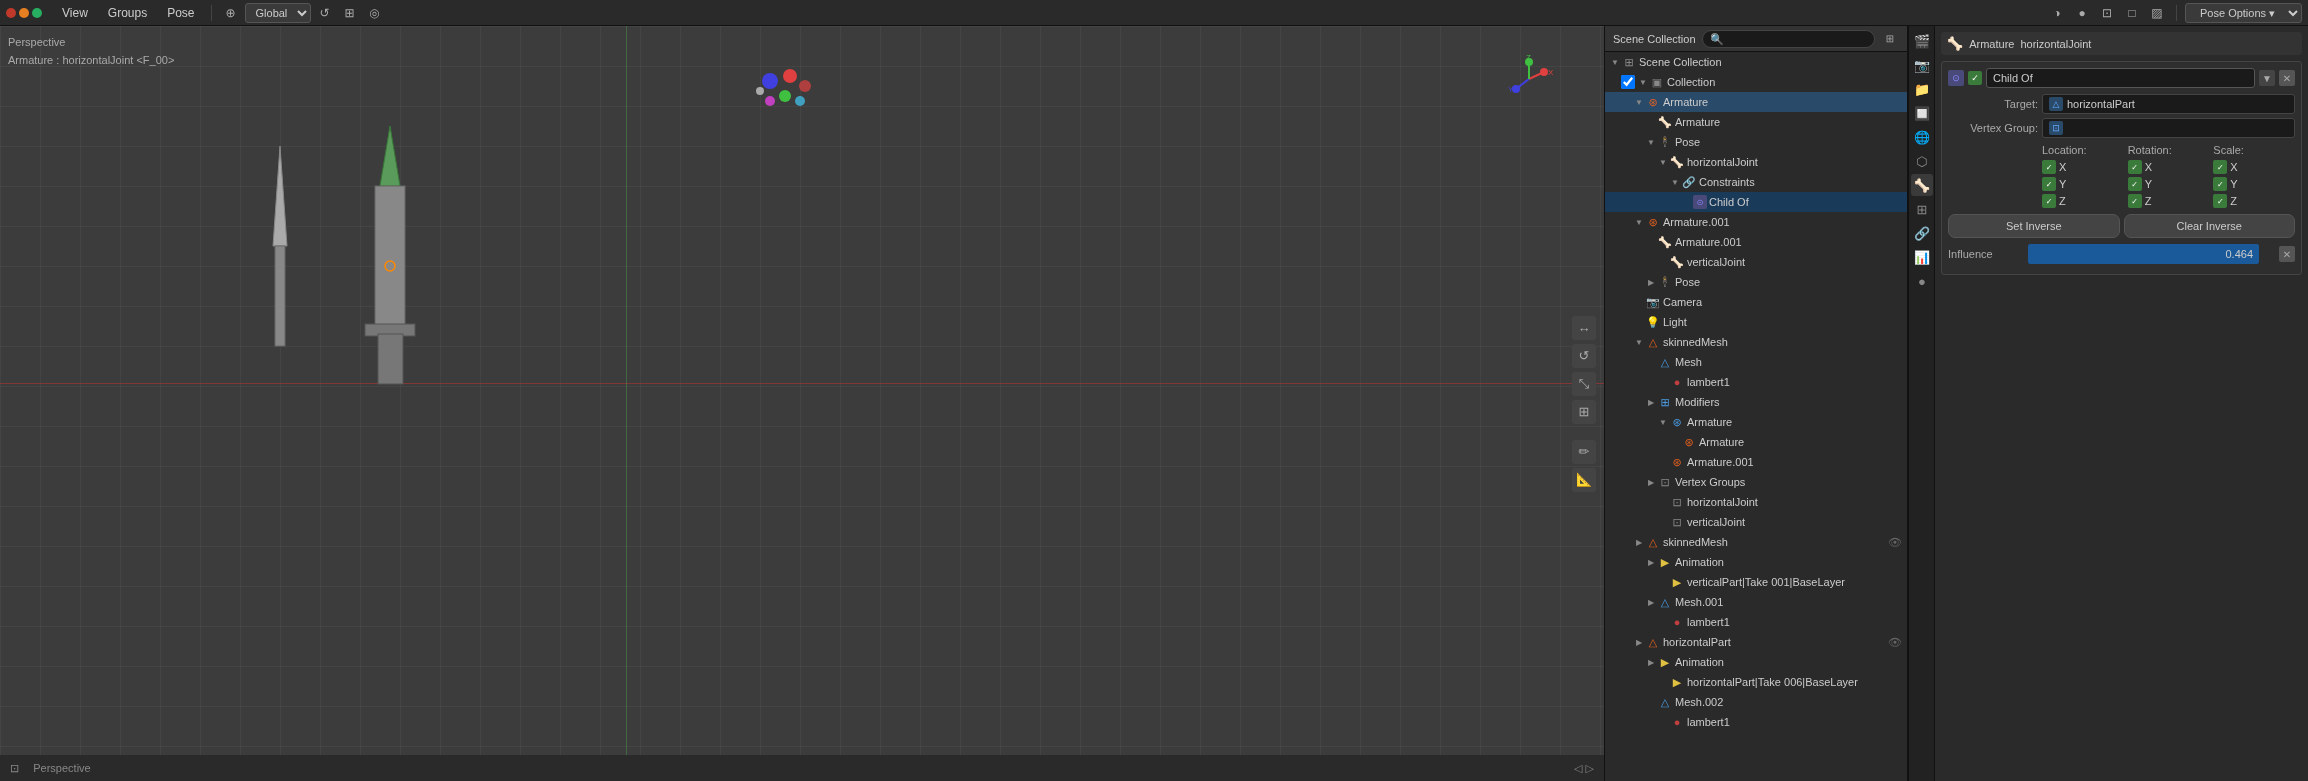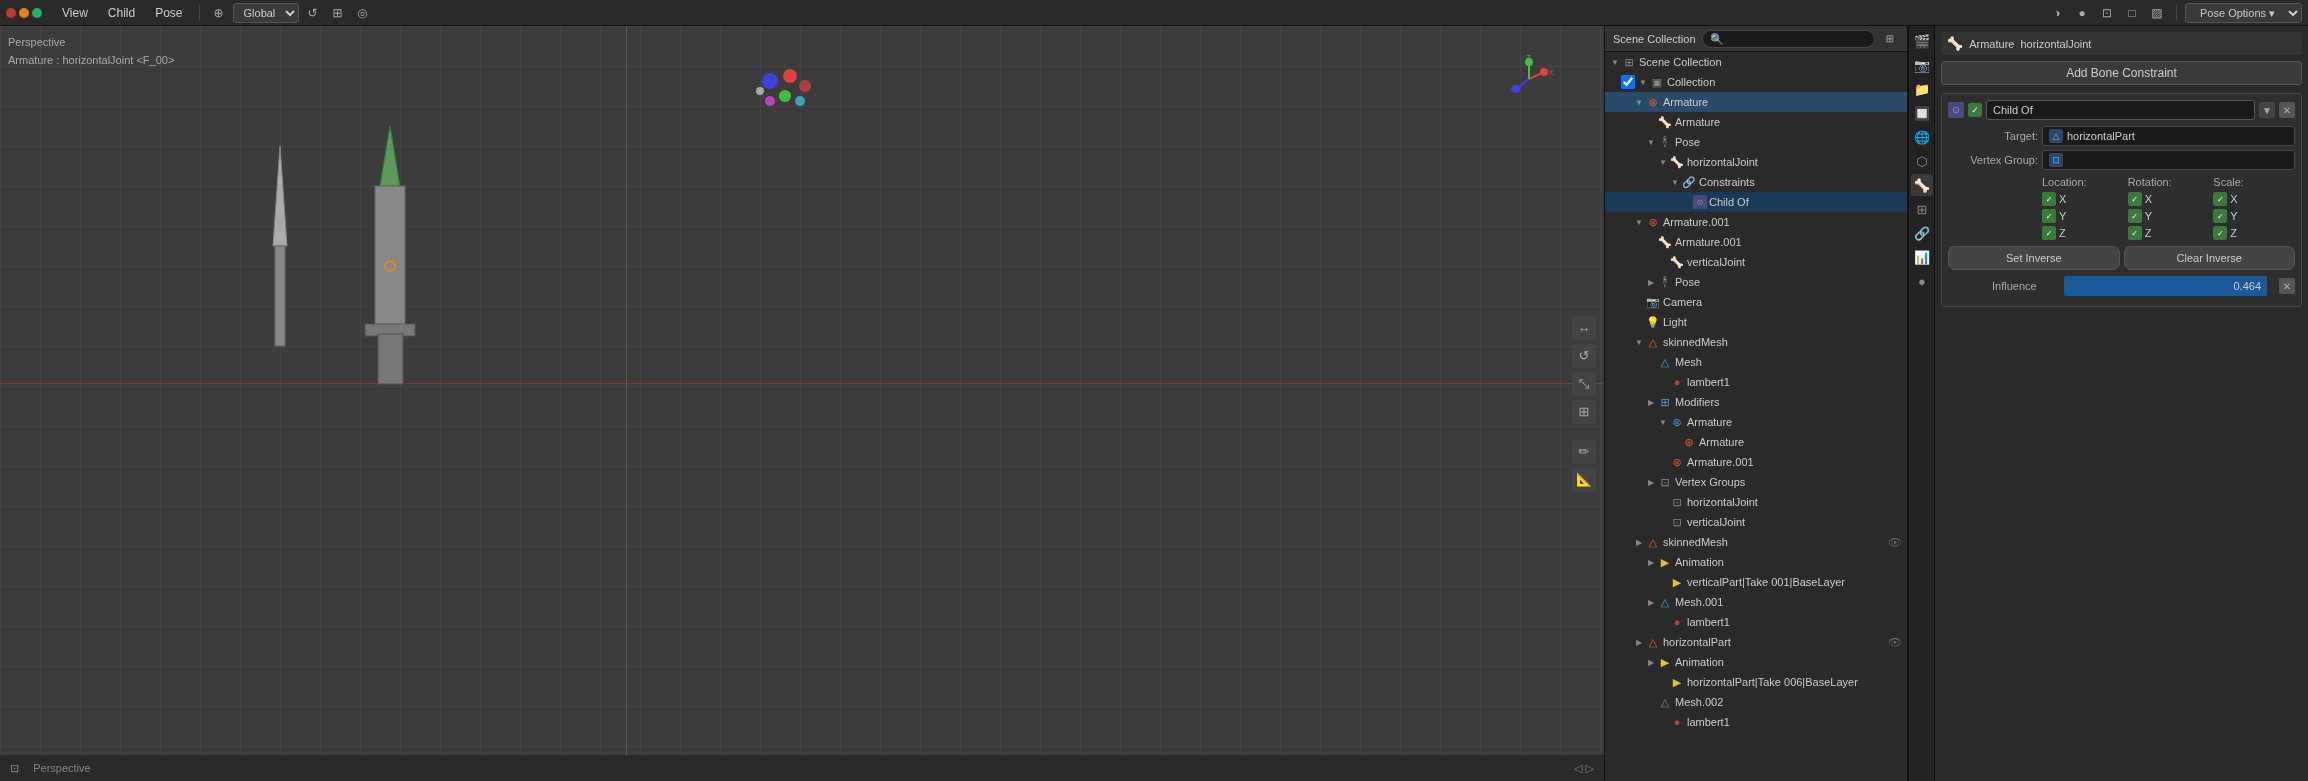--- a/index.html
+++ b/index.html
@@ -330,23 +330,22 @@
       font-size: 11px;
       cursor: pointer;
       display: flex;
       align-items: center;
       justify-content: center;
     }
 
     .influence-row {
       display: flex;
       align-items: center;
-      gap: 12px;
+      gap: 20px;
       margin-bottom: 4px;
-      margin-left: 44px;
     }
     .influence-label {
       font-size: 11px;
       color: #aaa;
       width: 60px;
     }
     .influence-bar {
       flex: 1;
       height: 20px;
       background: #1a5a9a;
@@ -409,21 +408,21 @@
 
 <div class="top-bar">
 
   <div style="display:flex;gap:3px;margin-right:4px;">
     <div style="width:10px;height:10px;background:#c0392b;border-radius:50%;"></div>
     <div style="width:10px;height:10px;background:#e67e22;border-radius:50%;"></div>
     <div style="width:10px;height:10px;background:#27ae60;border-radius:50%;"></div>
   </div>
   <div class="top-bar-menu">
     <div class="menu-item">View</div>
-    <div class="menu-item">Child</div>
+    <div class="menu-item">Groups</div>
     <div class="menu-item">Pose</div>
   </div>
   <div class="top-bar-divider"></div>
 
   <div style="display:flex;gap:3px;align-items:center;">
     <div class="icon-btn" title="Cursor">⊕</div>
     <select class="global-select">
       <option>Global</option>
       <option>Local</option>
     </select>
@@ -760,23 +759,20 @@
       </div>
 
       <div class="prop-content">
 
         <div style="display:flex;align-items:center;gap:6px;margin-bottom:6px;background:#333;padding:4px 6px;border-radius:3px;">
           <span style="color:#88aaff;font-size:13px;">🦴</span>
           <span style="font-size:11px;color:#ccc;">Armature</span>
           <span style="font-size:11px;color:#ccc;">horizontalJoint</span>
         </div>
 
-        <div style="background:#3a3a3a;border-radius:3px;padding:4px 8px;margin-bottom:8px;display:flex;align-items:center;justify-content:center;cursor:pointer;border:1px solid #555;">
-          <span style="font-size:12px;color:#ccc;">Add Bone Constraint</span>
-        </div>
 
         <div style="background:#2e2e2e;border:1px solid #444;border-radius:3px;padding:6px;">
 
           <div style="display:flex;align-items:center;gap:4px;margin-bottom:6px;">
             <div style="width:16px;height:16px;background:#4a4a7a;border-radius:2px;display:flex;align-items:center;justify-content:center;font-size:9px;color:#88f;flex-shrink:0;">⊙</div>
 
             <div style="width:14px;height:14px;background:#3a7a3a;border-radius:2px;display:flex;align-items:center;justify-content:center;font-size:9px;color:#fff;">✓</div>
             <input type="text" style="flex: 1 1 0%; background: rgb(26, 26, 26); border: 1px solid rgb(85, 85, 85); border-radius: 3px; padding: 2px 6px; color: rgb(204, 204, 204); font-size: 11px; height: 20px;" value="Child Of">
 
             <div style="width:16px;height:16px;background:#444;border-radius:2px;display:flex;align-items:center;justify-content:center;font-size:10px;color:#aaa;cursor:pointer;">▼</div>

